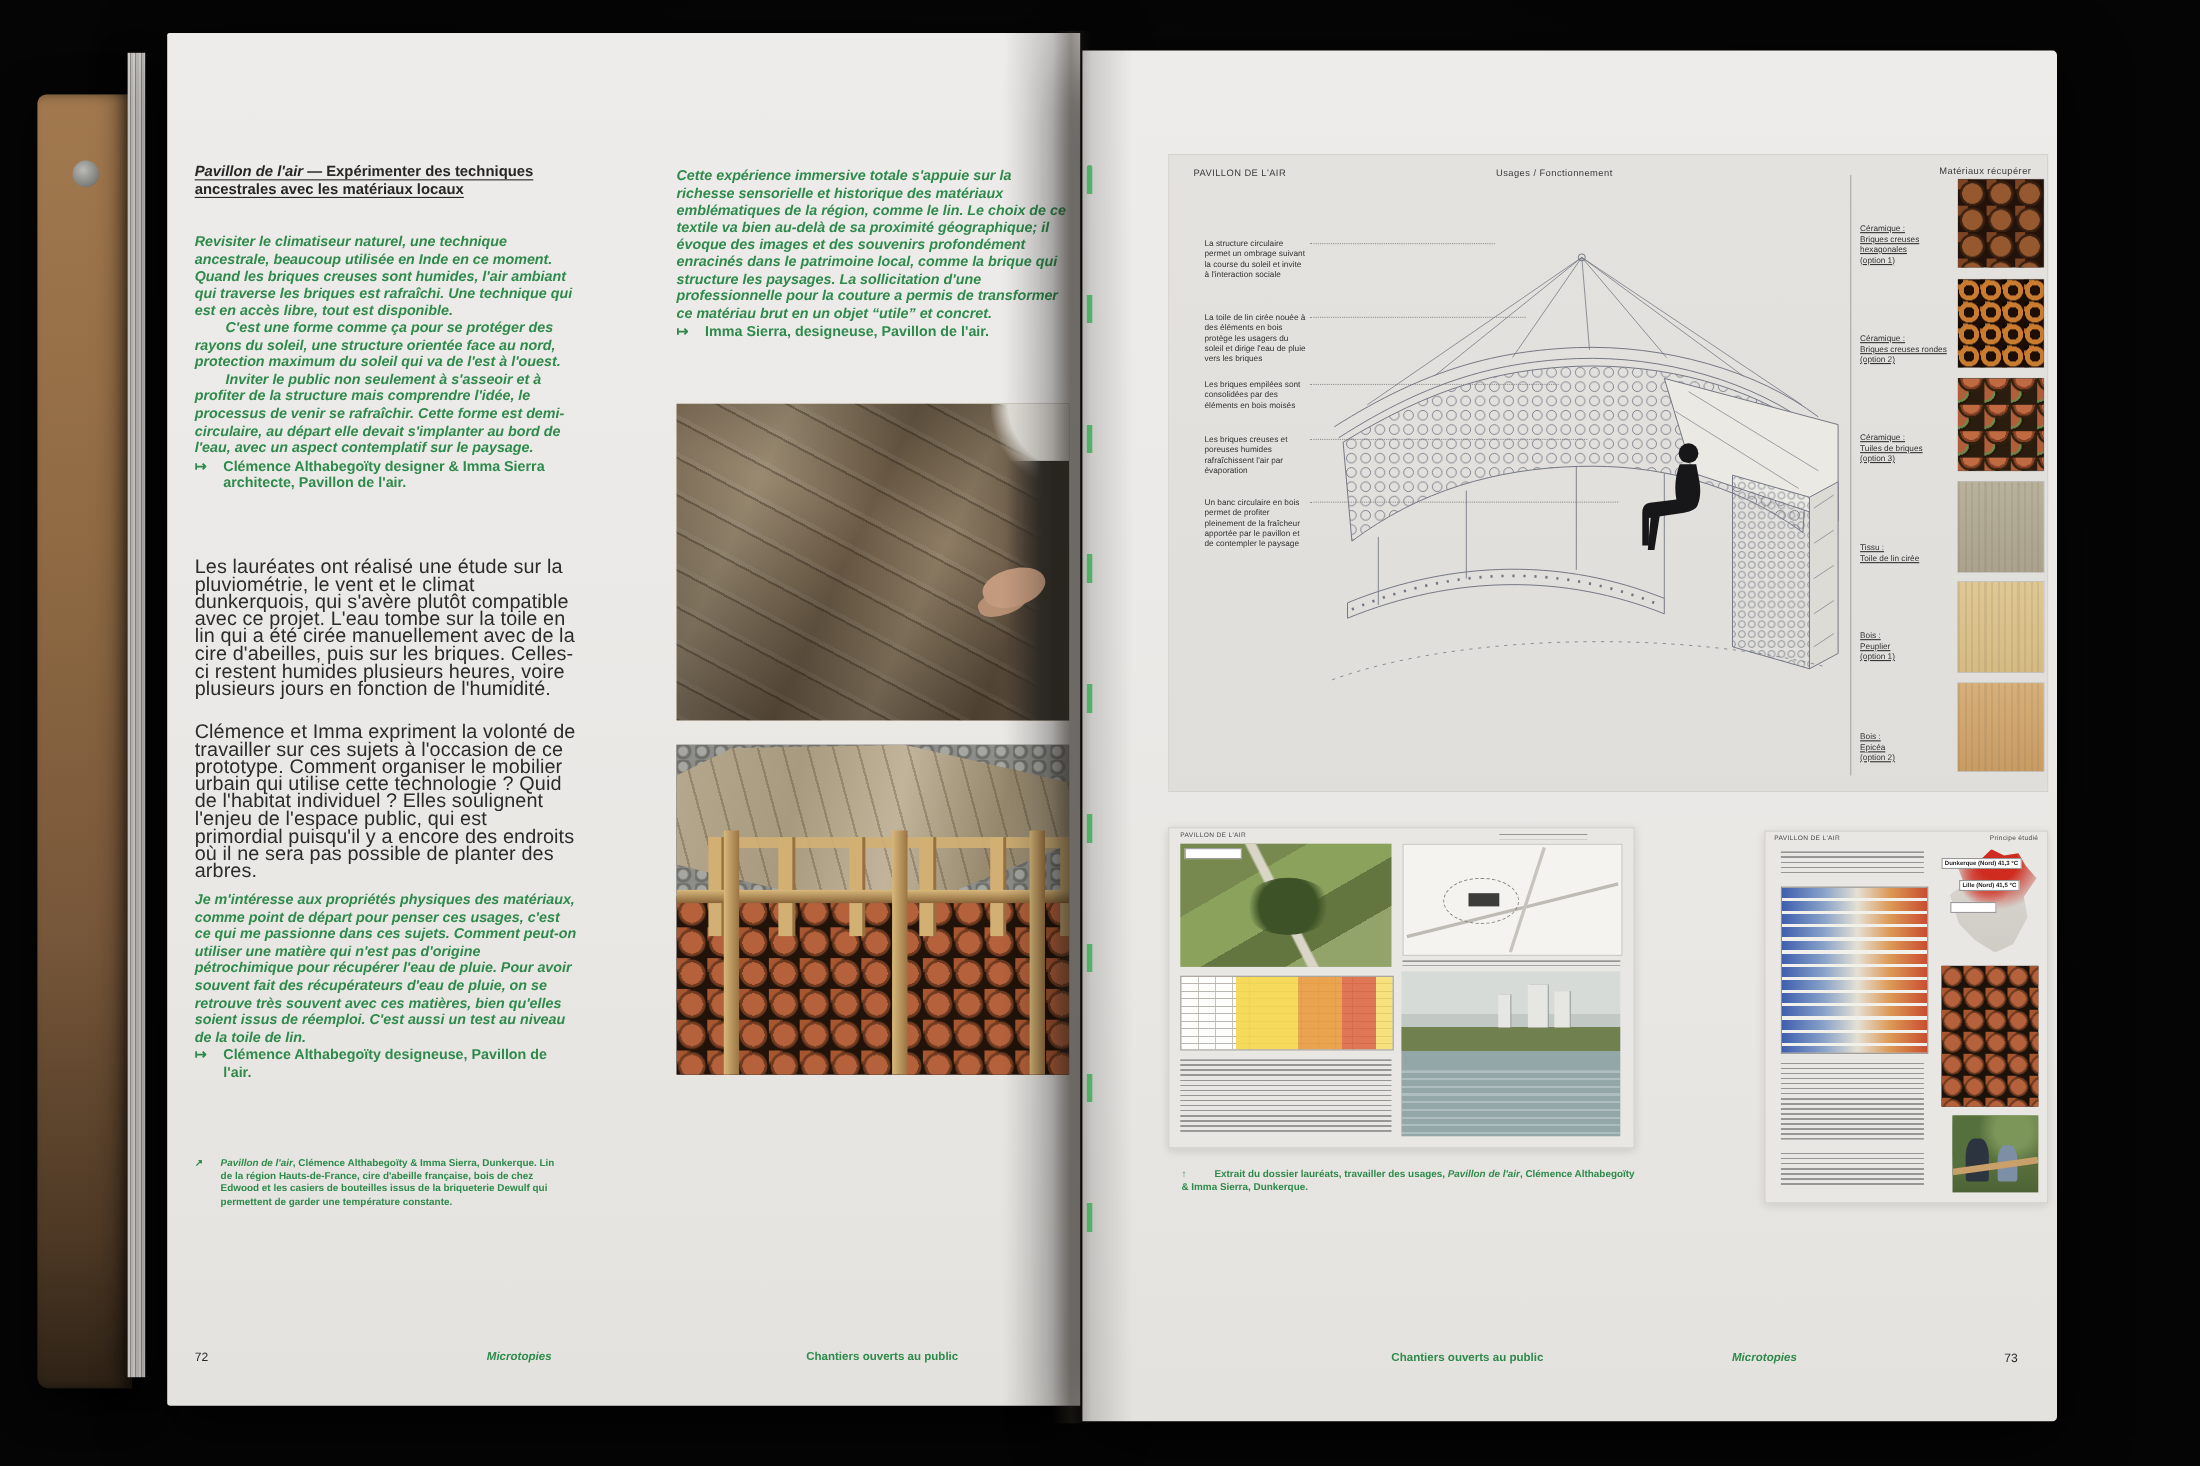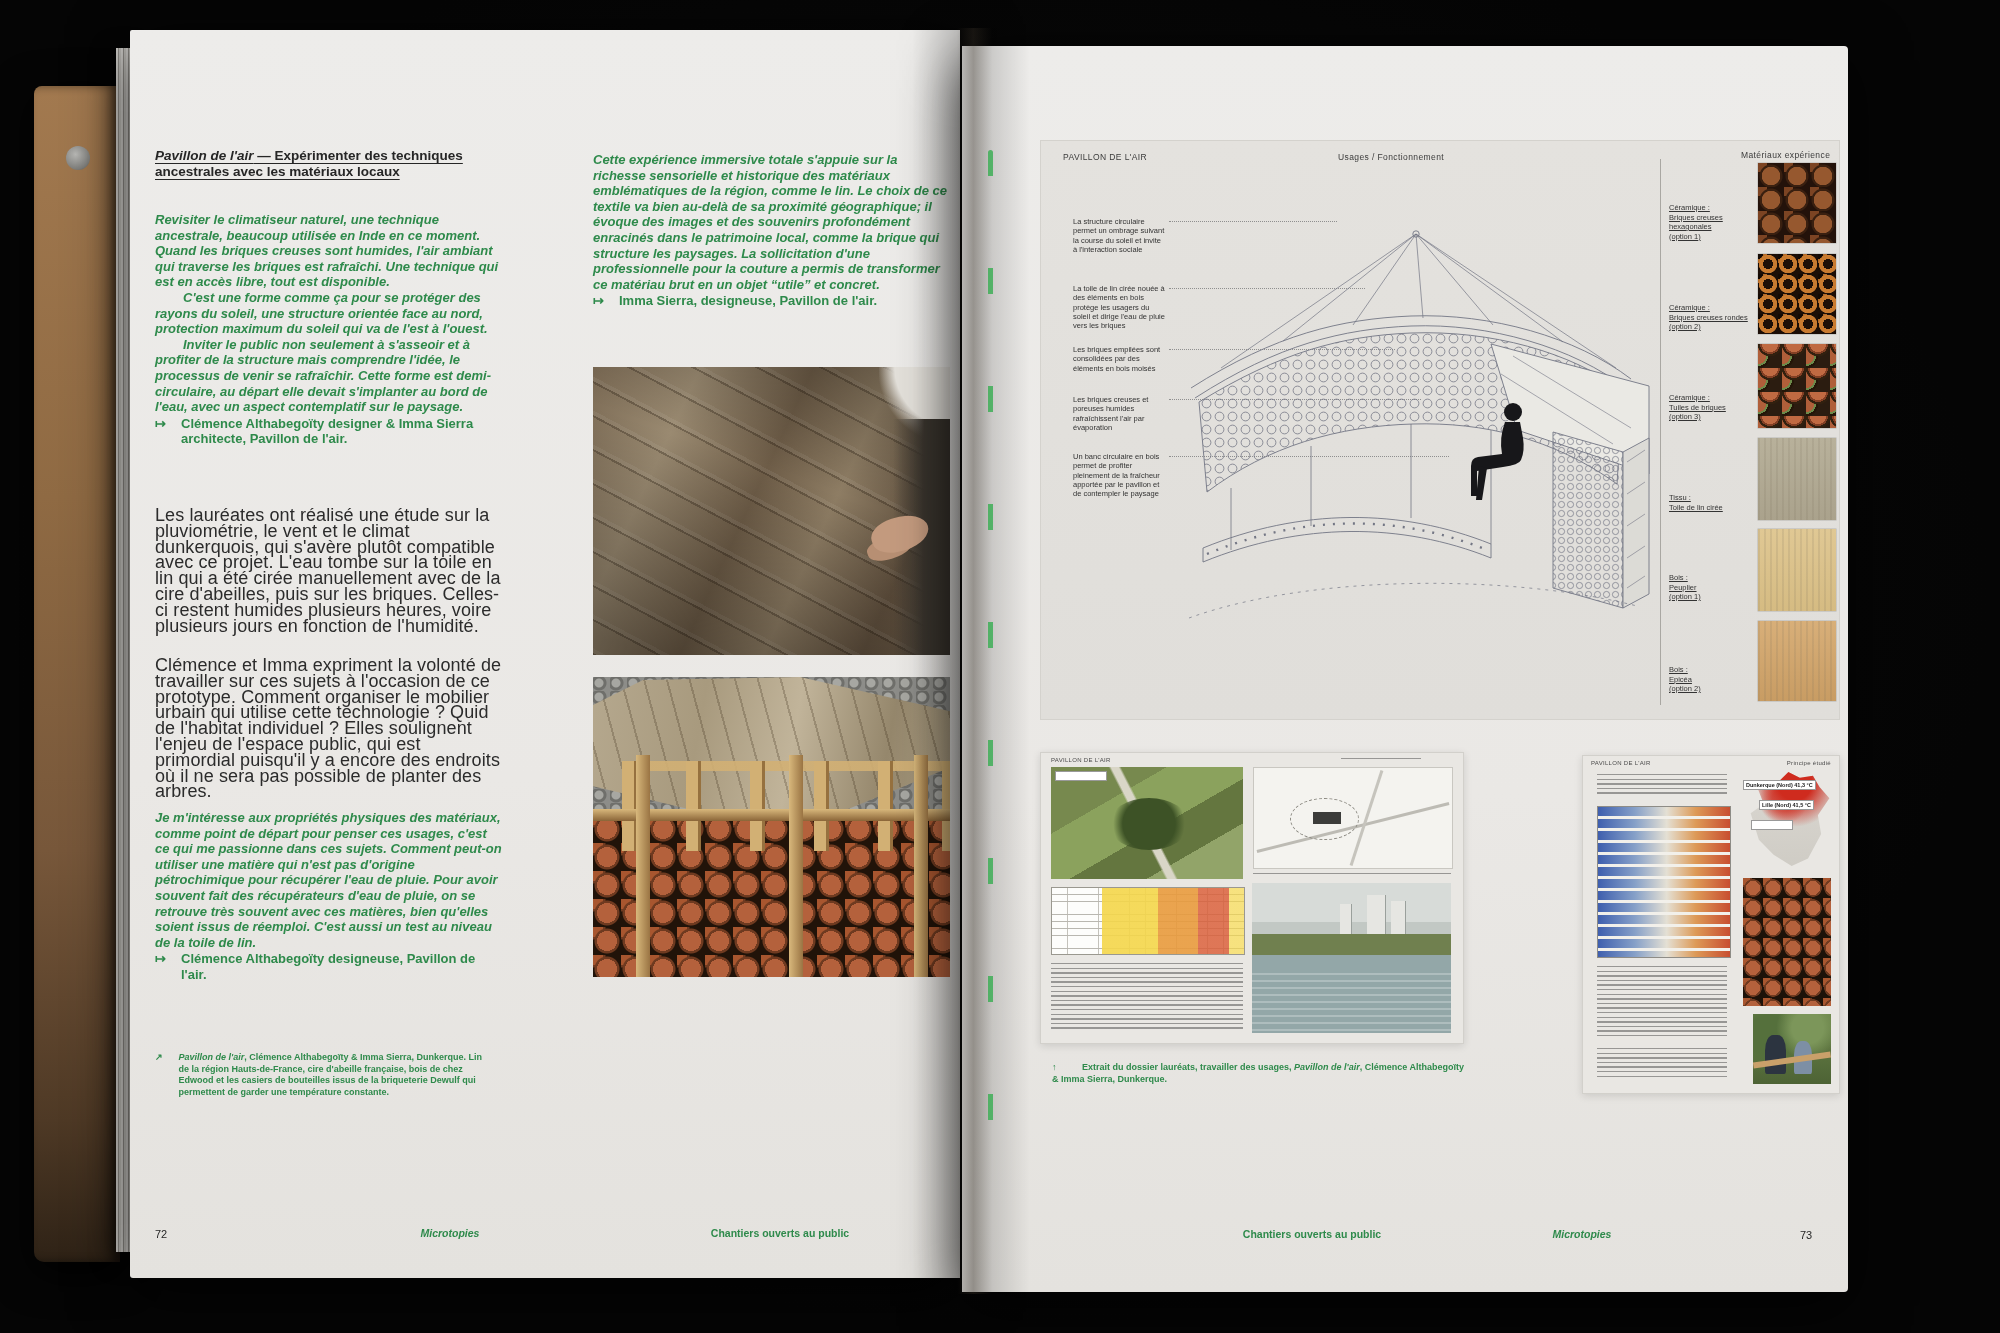--- a/index.html
+++ b/index.html
@@ -10,21 +10,21 @@
   
   .cover-strip{left:34px;top:86px;width:86px;height:1176px;border-radius:8px 0 0 10px;
     background:linear-gradient(180deg,#a2794f 0%,#8f6a43 35%,#77573a 65%,#4e3925 88%,#2e2216 100%);
     box-shadow:inset -6px 0 10px rgba(0,0,0,.45), 0 10px 40px rgba(0,0,0,.9);}
   .pin{left:66px;top:146px;width:24px;height:24px;border-radius:50%;
     background:radial-gradient(circle at 40% 35%,#b9b9b6,#7e7e7b 70%,#4e4e4c);}
   .page-stack{left:116px;top:48px;width:16px;height:1204px;
     background:repeating-linear-gradient(90deg,#dcdad6 0 2px,#97948f 2px 3px,#c9c7c2 3px 5px);
     box-shadow:0 6px 24px rgba(0,0,0,.8);}
   .page{background:linear-gradient(180deg,#edecea 0%,#eae8e5 60%,#e4e2de 100%);
-    box-shadow:0 14px 60px rgba(0,0,0,.85);}
+    box-shadow:0 14px 60px rgba(0,0,0,.85);margin-left:22px;}
   .page-left{left:130px;top:30px;width:830px;height:1248px;border-radius:2px 0 0 3px;}
   .page-right{left:962px;top:46px;width:886px;height:1246px;border-radius:0 4px 4px 0;}
   .spine-shadow{left:912px;top:28px;width:118px;height:1266px;z-index:6;pointer-events:none;
     background:linear-gradient(90deg,rgba(0,0,0,0) 0%,rgba(0,0,0,.16) 38%,rgba(46,40,32,.45) 52%,rgba(0,0,0,.14) 68%,rgba(0,0,0,0) 100%);}
   .stitches{left:988px;top:150px;width:5px;height:1000px;z-index:7;
     background:repeating-linear-gradient(180deg,#3fae57 0 26px,transparent 26px 118px);
     border-radius:3px;opacity:.85;}
 
   
   .col1{left:25px;width:348px;}
@@ -224,21 +224,21 @@
     <div class="abs footer-num" style="left:25px;top:1198px">72</div>
     <div class="abs footer-item green ital" style="left:240px;top:1197px;width:160px;text-align:center">Microtopies</div>
     <div class="abs footer-item green" style="left:540px;top:1197px;width:220px;text-align:center">Chantiers ouverts au public</div>
   </div>
 
   <div class="abs page page-right">
 
     <div class="abs panel" style="left:78px;top:94px;width:798px;height:578px">
       <div class="abs panel-h" style="left:22px;top:11px">PAVILLON DE L'AIR</div>
       <div class="abs panel-h" style="left:297px;top:11px">Usages / Fonctionnement</div>
-      <div class="abs panel-h" style="left:700px;top:9px">Matériaux expérience</div>
+      <div class="abs panel-h" style="left:700px;top:9px">Matériaux récupérer</div>
 
       <div class="abs annot" style="left:32px;top:76px">La structure circulaire permet un ombrage suivant la course du soleil et invite à l'interaction sociale</div>
       <div class="abs annot" style="left:32px;top:143px">La toile de lin cirée nouée à des éléments en bois protège les usagers du soleil et dirige l'eau de pluie vers les briques</div>
       <div class="abs annot" style="left:32px;top:204px">Les briques empilées sont consolidées par des éléments en bois moisés</div>
       <div class="abs annot" style="left:32px;top:254px">Les briques creuses et poreuses humides rafraîchissent l'air par évaporation</div>
       <div class="abs annot" style="left:32px;top:311px">Un banc circulaire en bois permet de profiter pleinement de la fraîcheur apportée par le pavillon et de contempler le paysage</div>
 
       <div class="abs leader" style="left:128px;top:80px;width:168px"></div>
       <div class="abs leader" style="left:128px;top:147px;width:196px"></div>
       <div class="abs leader" style="left:128px;top:208px;width:226px"></div>

